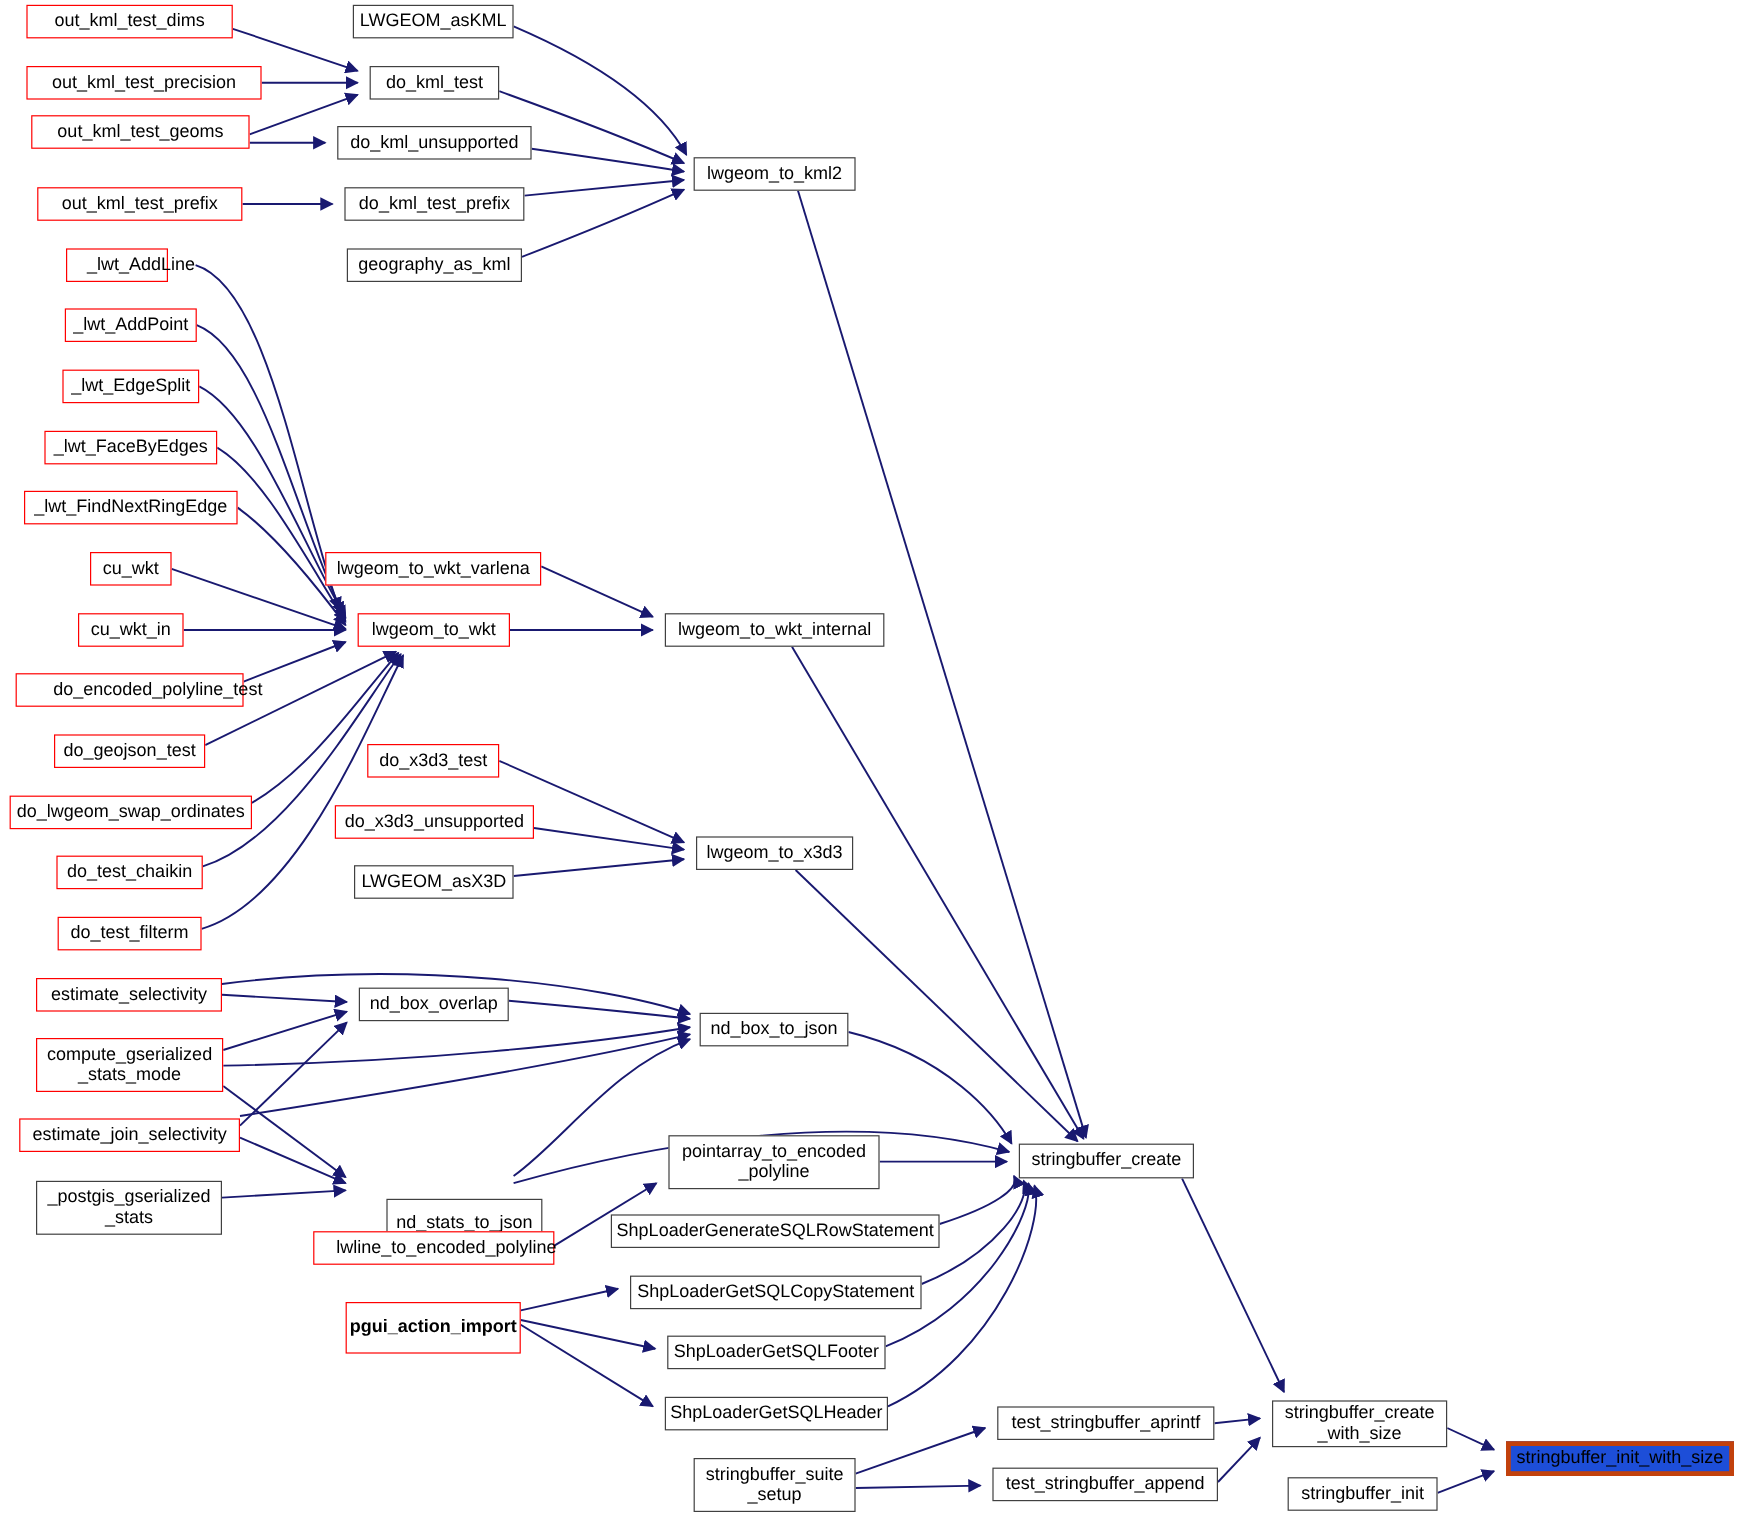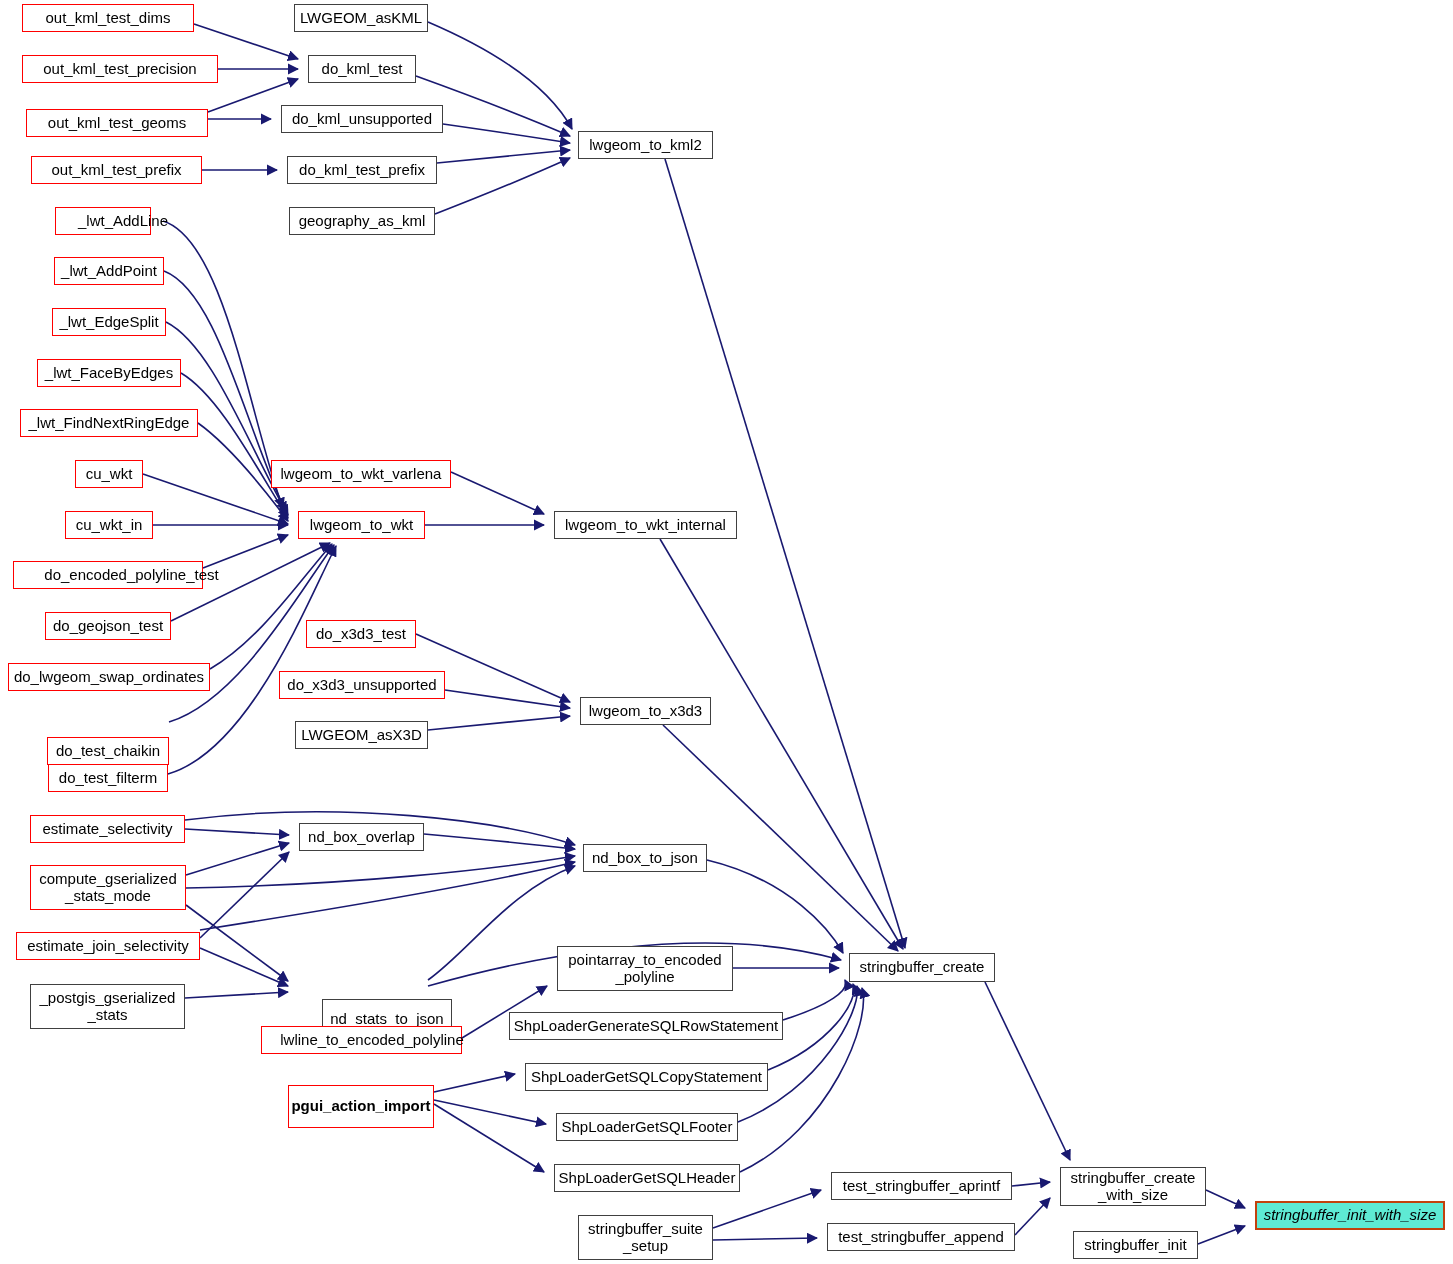--- a/index.html
+++ b/index.html
@@ -4,21 +4,21 @@
 <style>
   html,body{margin:0;padding:0;background:#ffffff;}
   body{font-family:"Liberation Sans",sans-serif;}
   #graph-root{position:relative;width:1453px;height:1264px;background:#ffffff;overflow:hidden;}
   svg#edges{position:absolute;left:0;top:0;width:1453px;height:1264px;}
   .node{position:absolute;box-sizing:border-box;display:flex;align-items:center;justify-content:center;
         background:#ffffff;font-size:15px;color:#000000;text-align:center;line-height:1.12;
         white-space:pre;letter-spacing:0px;}
   .node.gray{border:1px solid #404040;}
   .node.red{border:1px solid #ff0000;}
-  .node.target{border:2px solid #c2410c;background:#5eead4;font-style:italic;}
+  .node.target{border:4px solid #c2410c;background:#1d4ed8;}
   .node span{pointer-events:none;}
 </style>
 </head>
 <body>
 
 <div id="graph-root">
 
   <svg id="edges" viewBox="0 0 1453 1264" xmlns="http://www.w3.org/2000/svg">
     <defs>
       <marker id="arrow" viewBox="0 0 10 10" refX="9" refY="5" markerWidth="7" markerHeight="7" orient="auto-start-reverse">
@@ -86,43 +86,43 @@
         <path d="M1206,1190 L1245,1208" marker-end="url(#arrow)"></path>
         <path d="M1198,1244 L1245,1226" marker-end="url(#arrow)"></path>
       </g>
   </svg>
 
   <div id="node-layer">
       <div class="node red" style="left: 22px; top: 4px; width: 172px; height: 28px;"><span>out_kml_test_dims</span></div>
       <div class="node gray" style="left: 294px; top: 4px; width: 134px; height: 28px;"><span>LWGEOM_asKML</span></div>
       <div class="node red" style="left: 22px; top: 55px; width: 196px; height: 28px;"><span>out_kml_test_precision</span></div>
       <div class="node gray" style="left: 308px; top: 55px; width: 108px; height: 28px;"><span>do_kml_test</span></div>
-      <div class="node red" style="left: 26px; top: 109px; width: 182px; height: 28px;"><span>out_kml_test_geoms</span></div>
+      <div class="node red" style="left: 26px; top: 96px; width: 182px; height: 28px;"><span>out_kml_test_geoms</span></div>
       <div class="node gray" style="left: 281px; top: 105px; width: 162px; height: 28px;"><span>do_kml_unsupported</span></div>
       <div class="node gray" style="left: 578px; top: 131px; width: 135px; height: 28px;"><span>lwgeom_to_kml2</span></div>
       <div class="node red" style="left: 31px; top: 156px; width: 171px; height: 28px;"><span>out_kml_test_prefix</span></div>
       <div class="node gray" style="left: 287px; top: 156px; width: 150px; height: 28px;"><span>do_kml_test_prefix</span></div>
-      <div class="node red" style="left: 55px; top: 207px; width: 96px; height: 28px; padding-left: 40px;"><span>_lwt_AddLine</span></div>
+      <div class="node red" style="left: 55px; top: 207px; width: 85px; height: 28px; padding-left: 40px;"><span>_lwt_AddLine</span></div>
       <div class="node gray" style="left: 289px; top: 207px; width: 146px; height: 28px;"><span>geography_as_kml</span></div>
       <div class="node red" style="left: 54px; top: 257px; width: 110px; height: 28px;"><span>_lwt_AddPoint</span></div>
       <div class="node red" style="left: 52px; top: 308px; width: 114px; height: 28px;"><span>_lwt_EdgeSplit</span></div>
       <div class="node red" style="left: 37px; top: 359px; width: 144px; height: 28px;"><span>_lwt_FaceByEdges</span></div>
       <div class="node red" style="left: 20px; top: 409px; width: 178px; height: 28px;"><span>_lwt_FindNextRingEdge</span></div>
       <div class="node red" style="left: 75px; top: 460px; width: 68px; height: 28px;"><span>cu_wkt</span></div>
       <div class="node red" style="left: 271px; top: 460px; width: 180px; height: 28px;"><span>lwgeom_to_wkt_varlena</span></div>
       <div class="node red" style="left: 65px; top: 511px; width: 88px; height: 28px;"><span>cu_wkt_in</span></div>
       <div class="node red" style="left: 298px; top: 511px; width: 127px; height: 28px;"><span>lwgeom_to_wkt</span></div>
       <div class="node gray" style="left: 554px; top: 511px; width: 183px; height: 28px;"><span>lwgeom_to_wkt_internal</span></div>
       <div class="node red" style="left: 13px; top: 561px; width: 190px; height: 28px; padding-left: 47px;"><span>do_encoded_polyline_test</span></div>
       <div class="node red" style="left: 45px; top: 612px; width: 126px; height: 28px;"><span>do_geojson_test</span></div>
       <div class="node red" style="left: 306px; top: 620px; width: 110px; height: 28px;"><span>do_x3d3_test</span></div>
       <div class="node red" style="left: 8px; top: 663px; width: 202px; height: 28px;"><span>do_lwgeom_swap_ordinates</span></div>
       <div class="node red" style="left: 279px; top: 671px; width: 166px; height: 28px;"><span>do_x3d3_unsupported</span></div>
       <div class="node gray" style="left: 580px; top: 697px; width: 131px; height: 28px;"><span>lwgeom_to_x3d3</span></div>
-      <div class="node red" style="left: 47px; top: 713px; width: 122px; height: 28px; margin-top: 24px;"><span>do_test_chaikin</span></div>
+      <div class="node red" style="left: 47px; top: 713px; width: 122px; height: 28px;"><span>do_test_chaikin</span></div>
       <div class="node gray" style="left: 295px; top: 721px; width: 133px; height: 28px;"><span>LWGEOM_asX3D</span></div>
       <div class="node red" style="left: 48px; top: 764px; width: 120px; height: 28px;"><span>do_test_filterm</span></div>
       <div class="node red" style="left: 30px; top: 815px; width: 155px; height: 28px;"><span>estimate_selectivity</span></div>
       <div class="node gray" style="left: 299px; top: 823px; width: 125px; height: 28px;"><span>nd_box_overlap</span></div>
       <div class="node gray" style="left: 583px; top: 844px; width: 124px; height: 28px;"><span>nd_box_to_json</span></div>
       <div class="node red" style="left: 30px; top: 865px; width: 156px; height: 45px;"><span>compute_gserialized
 _stats_mode</span></div>
       <div class="node red" style="left: 16px; top: 932px; width: 184px; height: 28px;"><span>estimate_join_selectivity</span></div>
       <div class="node gray" style="left: 557px; top: 946px; width: 176px; height: 45px;"><span>pointarray_to_encoded
 _polyline</span></div>

